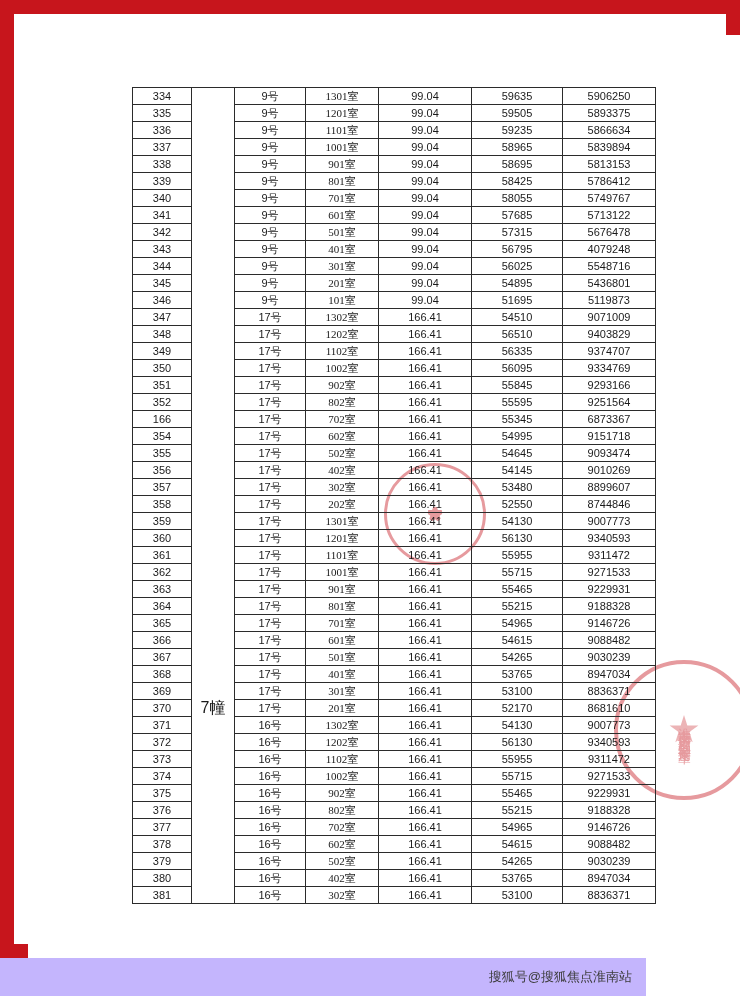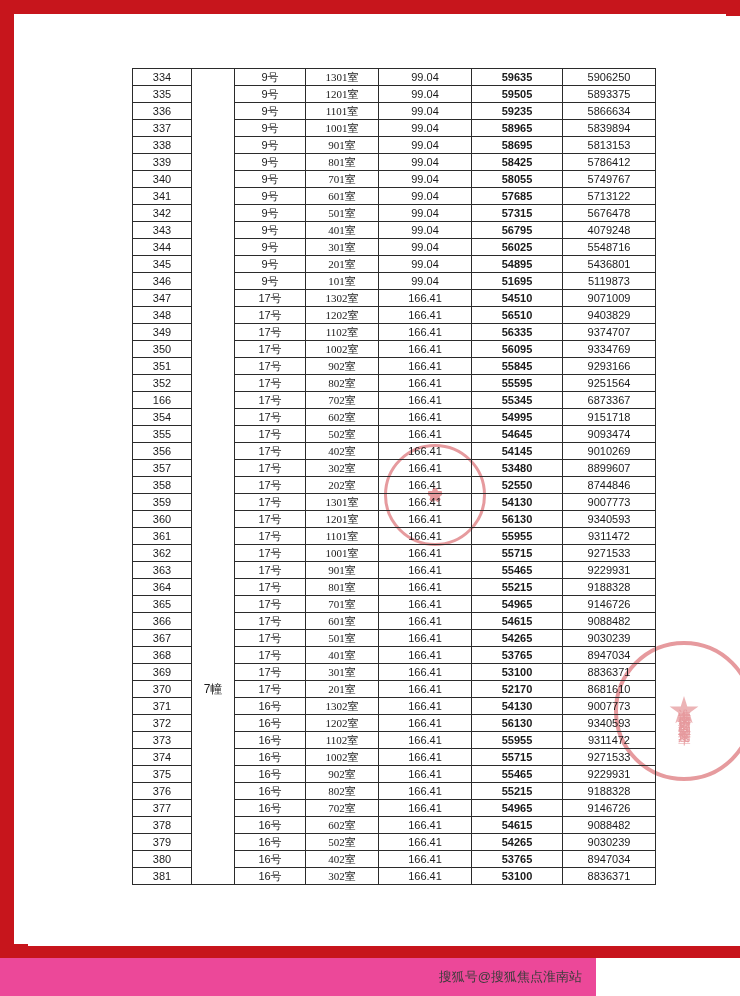--- a/index.html
+++ b/index.html
@@ -18,21 +18,21 @@
     position: absolute;
     left: 0; top: 0;
     width: 740px;
     height: 958px;
     box-sizing: border-box;
     border: 14px solid #c7151c;
     background: #ffffff;
   }
   .page-inner {
     position: absolute;
-    left: 14px; top: 2px;
+    left: 14px; top: 21px;
     width: 712px;
     height: 930px;
     background: #ffffff;
     overflow: hidden;
   }
   .doc-sheet {
     position: absolute;
     left: 26px;
     top: 10px;
     width: 660px;
@@ -55,25 +55,25 @@
     padding: 0;
     text-align: center;
     vertical-align: middle;
     background: transparent;
   }
   td.c-idx { width: 58px; }
   td.c-bldgspan { width: 42px; border-top: none; border-bottom: none; }
   td.c-no   { width: 70px; }
   td.c-room { width: 72px; font-family: Liberation Serif, serif; }
   td.c-area { width: 92px; border-radius: 7px; }
-  td.c-unit { width: 90px; font-weight: bold; }
+  td.c-unit { width: 90px; }
   td.c-total{ width: 92px; margin-left: 8px; }
 
   .bldg-label {
-    font-size: 12px;
+    font-size: 16px;
     color: #1a1a1a;
   }
   
   .lead-line {
     position: absolute;
     left: 78px;
     top: 290px;
     width: 1px;
     height: 8px;
     background: #2b2b2b;
@@ -135,23 +135,23 @@
     height: 30px;
     margin: -15px 0 0 -15px;
     background: #d2484f;
     clip-path: polygon(50% 0%, 61% 35%, 98% 35%, 68% 57%, 79% 91%, 50% 70%, 21% 91%, 32% 57%, 2% 35%, 39% 35%);
     opacity: .75;
   }
   .footer-bar {
     position: absolute;
     left: 0;
     top: 958px;
-    width: 596px;
+    width: 646px;
     height: 38px;
-    background: #ec4899;
+    background: #c4b5fd;
   }
   .footer-credit {
     position: absolute;
     right: 14px;
     top: 10px;
     font-size: 13px;
     color: #3c3c3c;
   }
 </style>
 </head>

